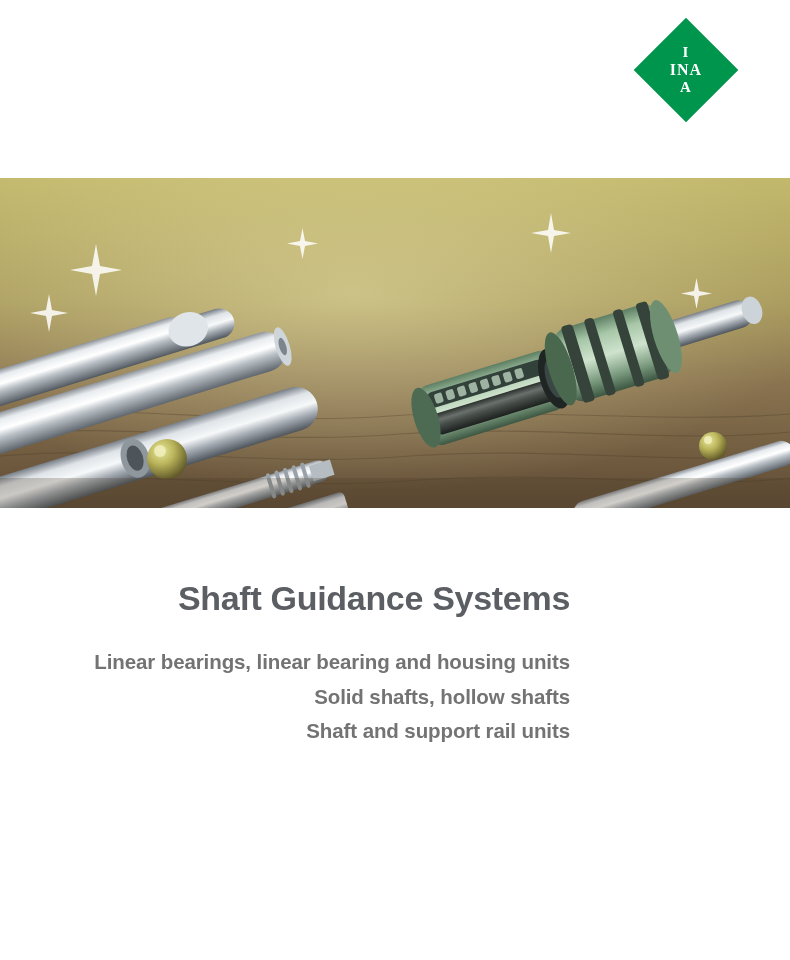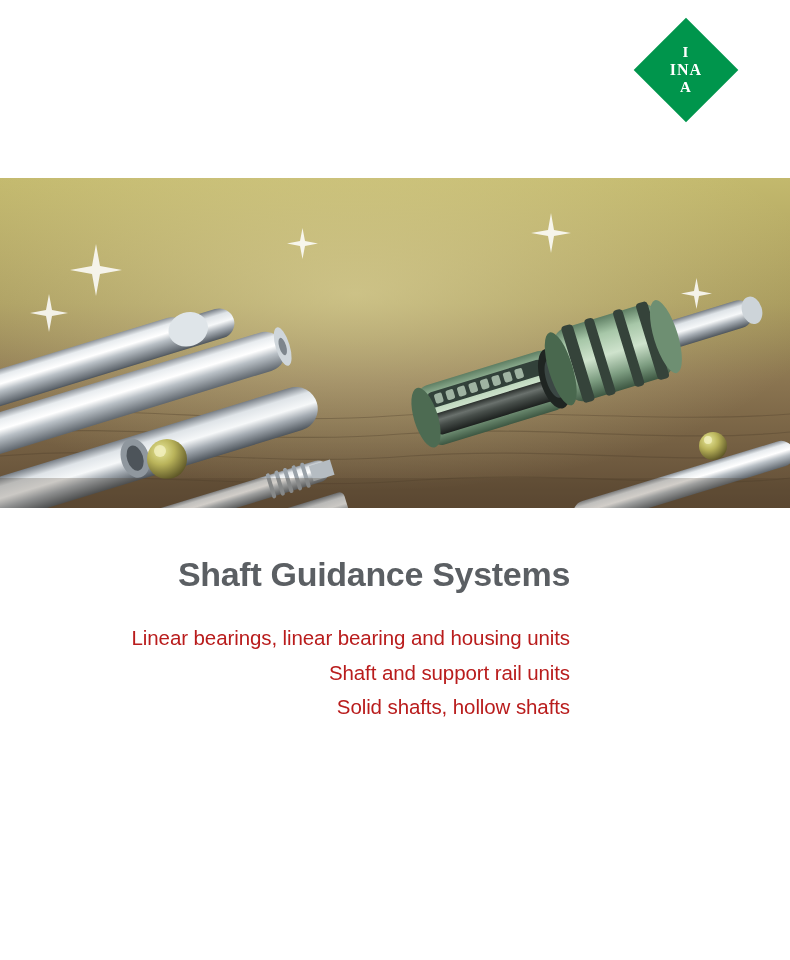--- a/index.html
+++ b/index.html
@@ -67,38 +67,38 @@
     height: 330px;
     overflow: hidden;
     background: #8a8055;
   }
   .hero svg { display: block; }
 
   
   .title-block {
     position: absolute;
     left: 0;
-    top: 556px;
+    top: 580px;
     width: 640px;
     padding-right: 70px;
     box-sizing: border-box;
     text-align: right;
   }
   .doc-title {
     font-size: 34px;
     font-weight: bold;
     color: #5b5f63;
     letter-spacing: -0.3px;
     margin: 0 0 28px 0;
     line-height: 1.1;
   }
   .subtitle-line {
     font-size: 20.5px;
-    font-weight: normal;
-    color: #b91c1c;
+    font-weight: bold;
+    color: #737373;
     line-height: 1.68;
     margin: 0;
     letter-spacing: -0.1px;
   }
 </style>
 </head>
 <body>
 
 <div class="page">
 
@@ -259,17 +259,17 @@
       <circle cx="713" cy="268" r="14" fill="url(#ball)"></circle>
       <circle cx="708" cy="262" r="4" fill="#f2f0c0" opacity="0.8"></circle>
 
       <rect x="0" y="300" width="790" height="30" fill="#4a3b28" opacity="0.25"></rect>
     </svg>
   </div>
 
   <div class="title-block">
     <h1 class="doc-title">Shaft Guidance Systems</h1>
     <p class="subtitle-line">Linear bearings, linear bearing and housing units</p>
+    <p class="subtitle-line">Solid shafts, hollow shafts</p>
     <p class="subtitle-line">Shaft and support rail units</p>
-    <p class="subtitle-line">Solid shafts, hollow shafts</p>
   </div>
 
 </div>
 
 </body></html>

